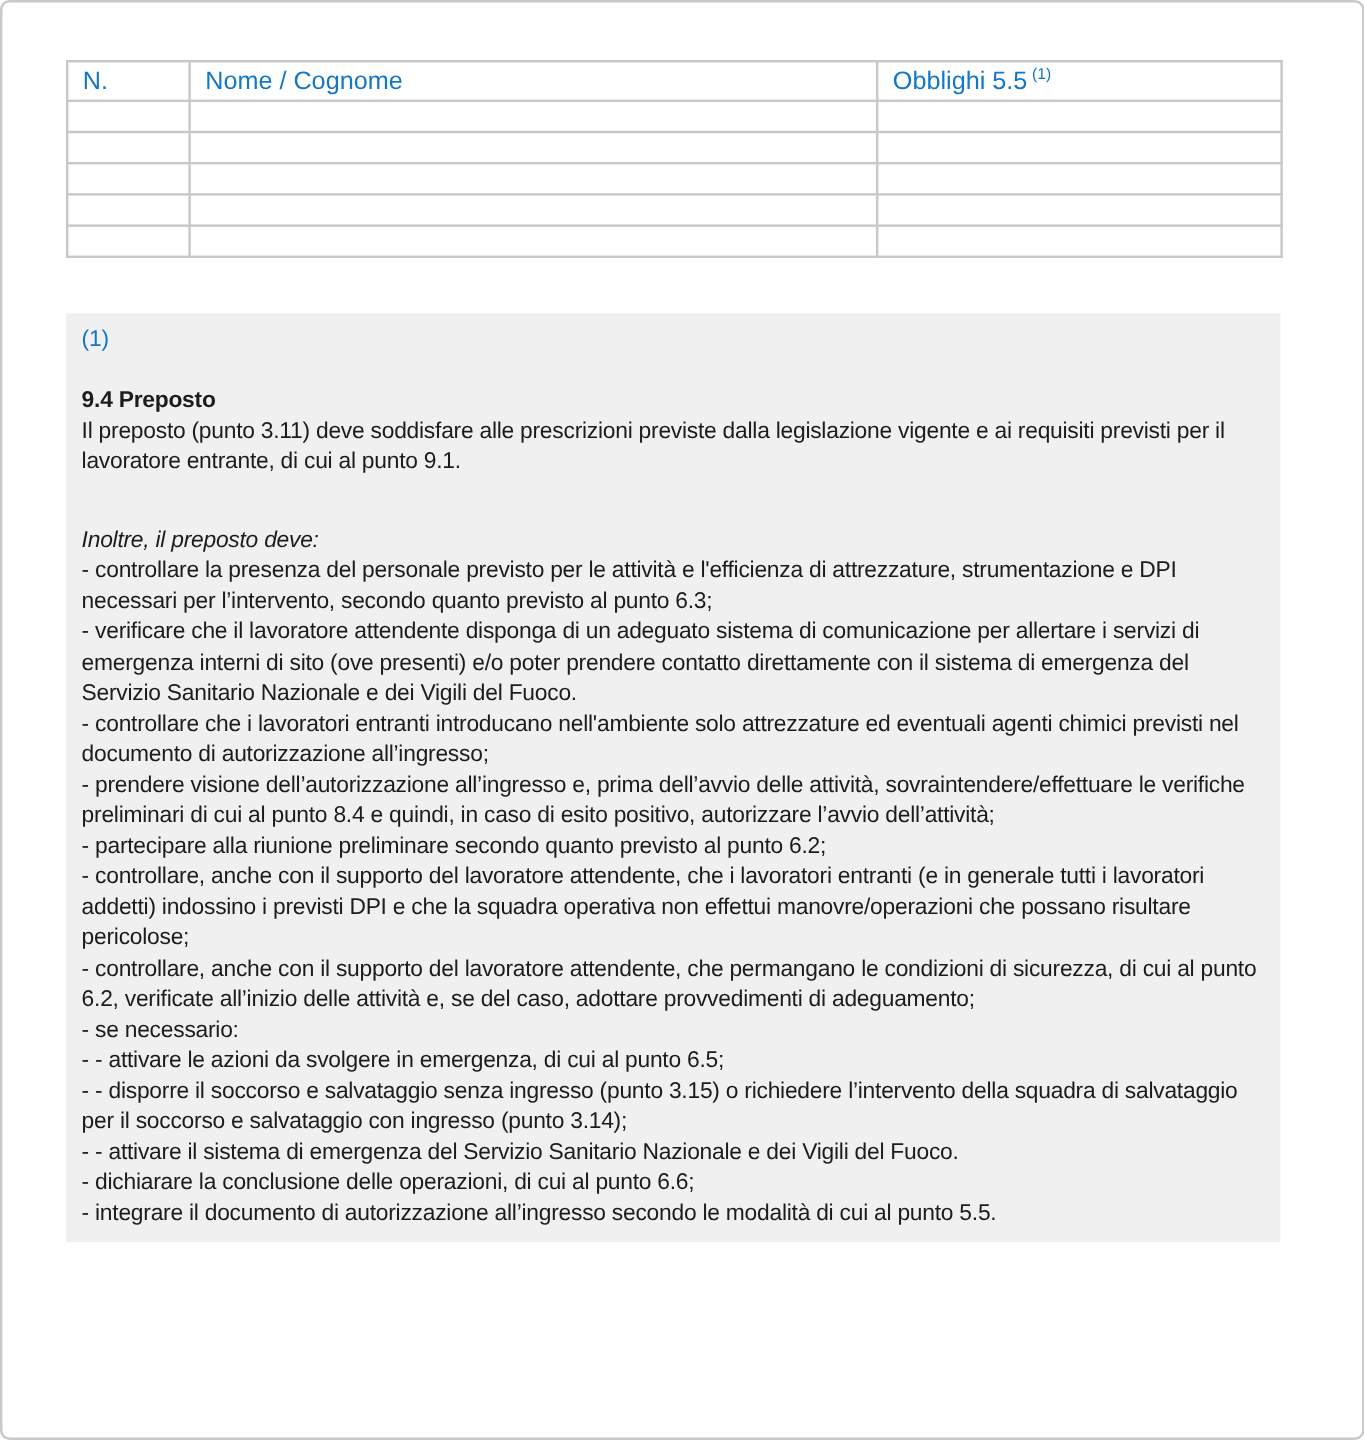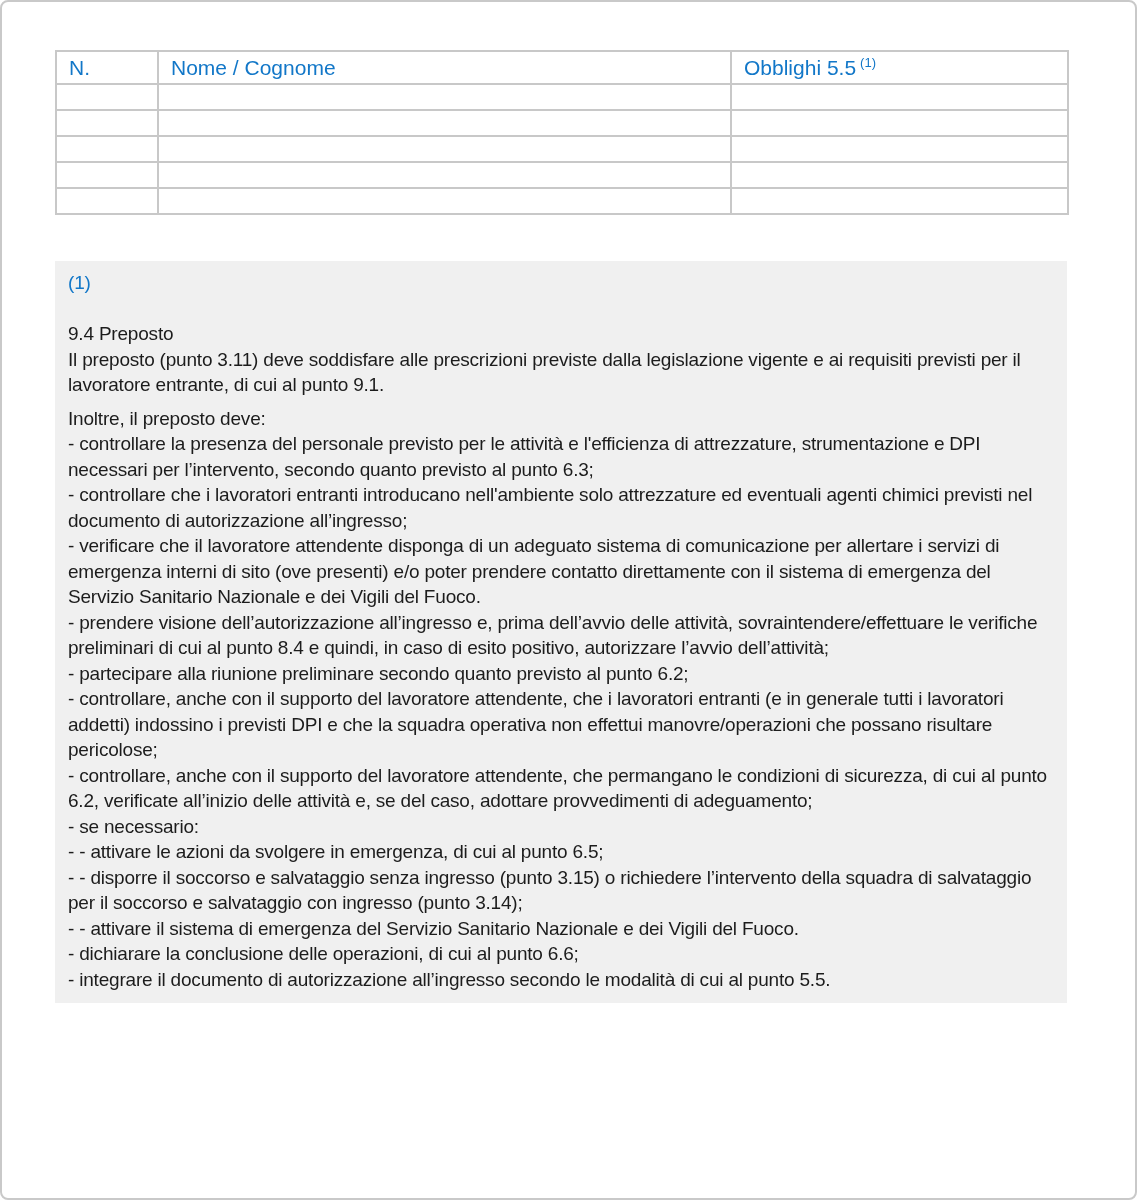--- a/index.html
+++ b/index.html
@@ -59,23 +59,23 @@
     padding: 9px 14px 11px 13px;
     font-size: 19px;
     line-height: 25.5px;
     letter-spacing: -0.2px;
     color: var(--text, #1c1c1c);
   }
   .fn-marker {
     color: var(--accent, #1277c8);
     margin: 0 0 25.5px 0;
   }
-  .fn-heading { font-weight: normal; margin: 0; }
+  .fn-heading { font-weight: bold; margin: 0; }
   .fn-p { margin: 0; }
-  .fn-gap-above { margin-top: 8px; }
+  .fn-gap-above { margin-top: 40px; font-style: italic; }
 </style>
 </head>
 <body>
 
 <div class="page">
   <div class="content">
 
     <table class="sign-table">
       <colgroup>
         <col class="col-n">
@@ -126,23 +126,23 @@
     <div class="footnote">
       <div class="fn-marker">(1)</div>
       <p class="fn-p fn-heading">9.4 Preposto</p>
       <p class="fn-p">Il preposto (punto 3.11) deve soddisfare alle prescrizioni previste dalla legislazione vigente e ai requisiti previsti per il lavoratore entrante, di cui al punto 9.1.</p>
       <p class="fn-p fn-gap-above">Inoltre, il preposto deve:</p>
       <div>
 
 
           <p class="fn-p">- controllare la presenza del personale previsto per le attività e l'efficienza di attrezzature, strumentazione e DPI necessari per l’intervento, secondo quanto previsto al punto 6.3;</p>
 
+          <p class="fn-p">- verificare che il lavoratore attendente disponga di un adeguato sistema di comunicazione per allertare i servizi di emergenza interni di sito (ove presenti) e/o poter prendere contatto direttamente con il sistema di emergenza del Servizio Sanitario Nazionale e dei Vigili del Fuoco.</p>
+
           <p class="fn-p">- controllare che i lavoratori entranti introducano nell'ambiente solo attrezzature ed eventuali agenti chimici previsti nel documento di autorizzazione all’ingresso;</p>
-
-          <p class="fn-p">- verificare che il lavoratore attendente disponga di un adeguato sistema di comunicazione per allertare i servizi di emergenza interni di sito (ove presenti) e/o poter prendere contatto direttamente con il sistema di emergenza del Servizio Sanitario Nazionale e dei Vigili del Fuoco.</p>
 
           <p class="fn-p">- prendere visione dell’autorizzazione all’ingresso e, prima dell’avvio delle attività, sovraintendere/effettuare le verifiche preliminari di cui al punto 8.4 e quindi, in caso di esito positivo, autorizzare l’avvio dell’attività;</p>
 
           <p class="fn-p">- partecipare alla riunione preliminare secondo quanto previsto al punto 6.2;</p>
 
           <p class="fn-p">- controllare, anche con il supporto del lavoratore attendente, che i lavoratori entranti (e in generale tutti i lavoratori addetti) indossino i previsti DPI e che la squadra operativa non effettui manovre/operazioni che possano risultare pericolose;</p>
 
           <p class="fn-p">- controllare, anche con il supporto del lavoratore attendente, che permangano le condizioni di sicurezza, di cui al punto 6.2, verificate all’inizio delle attività e, se del caso, adottare provvedimenti di adeguamento;</p>
 
           <p class="fn-p">- se necessario:</p>

